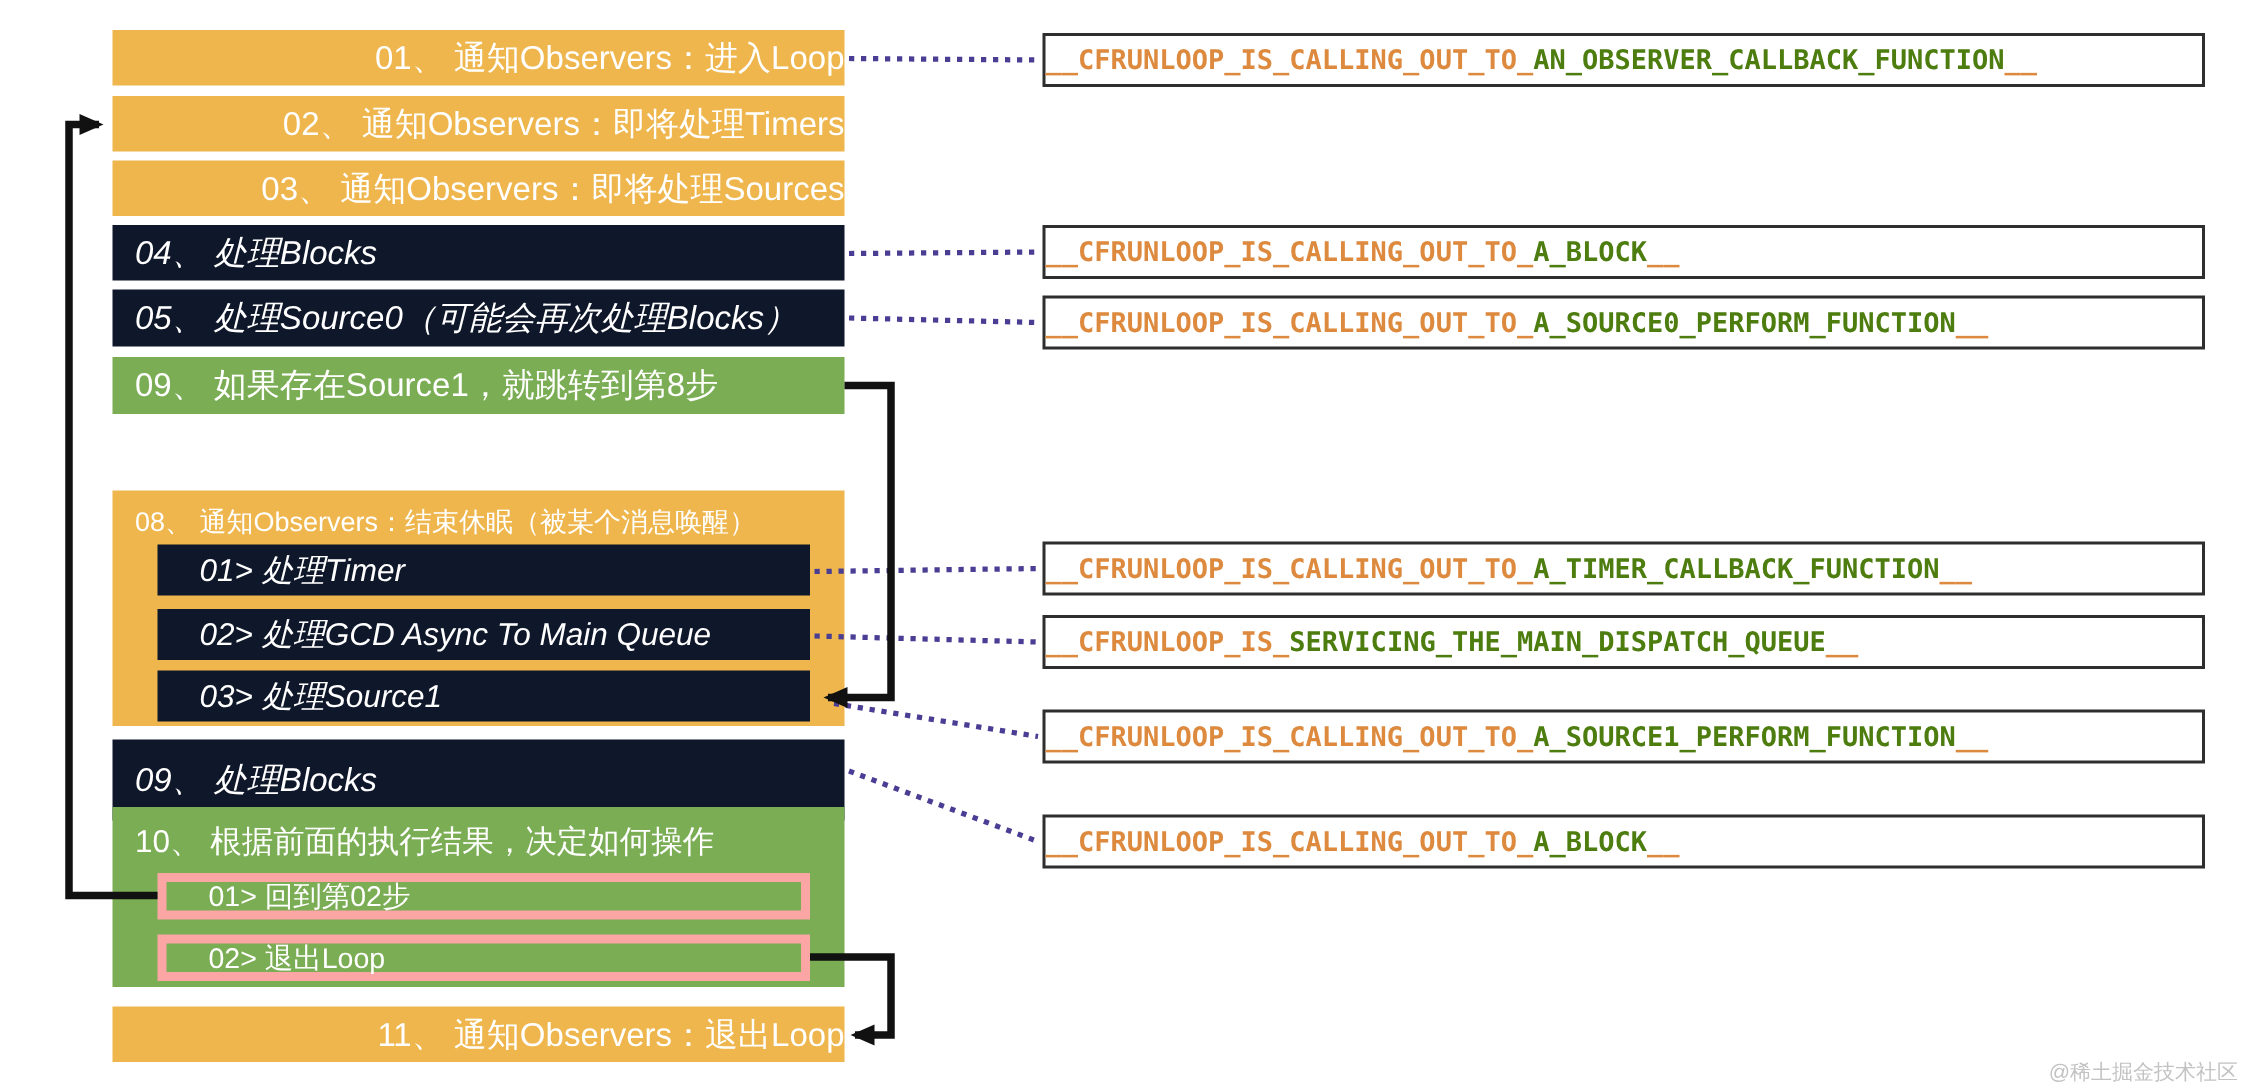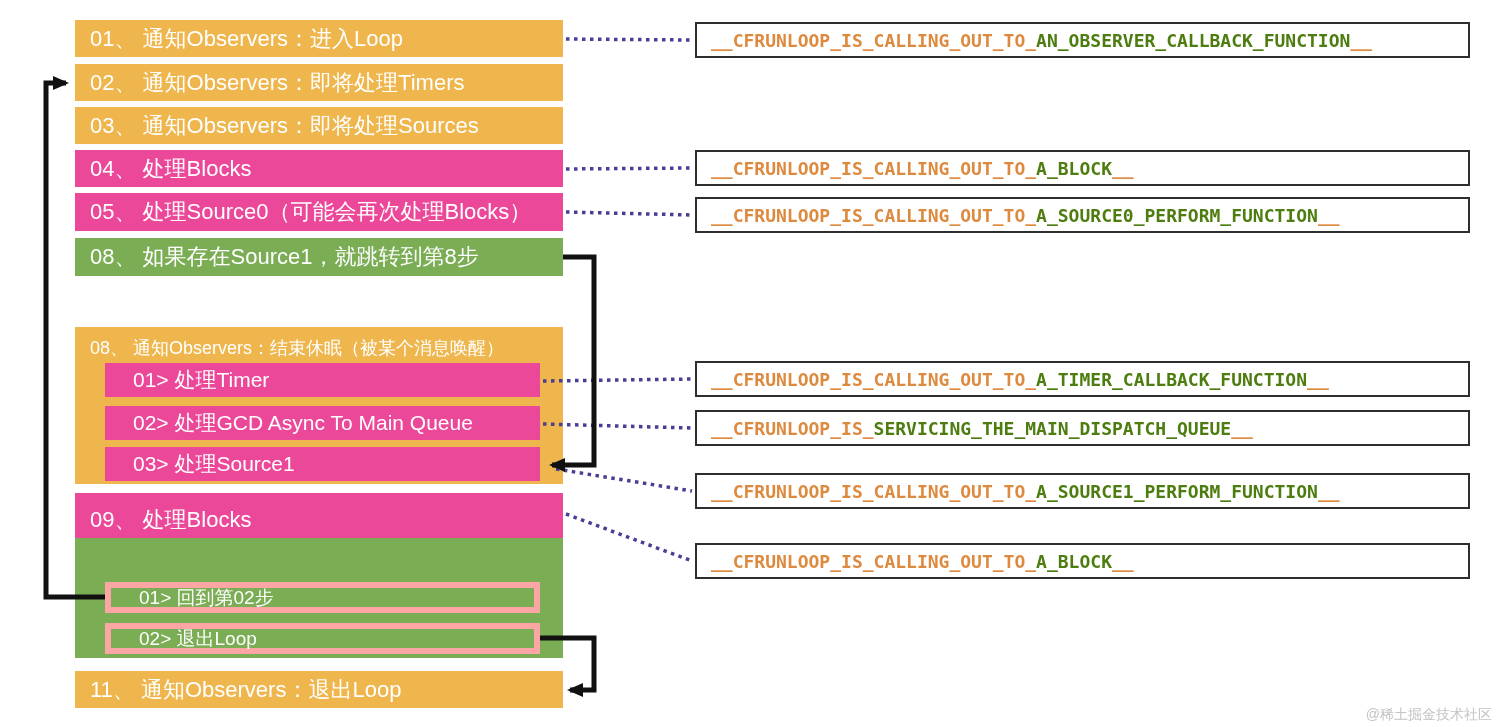--- a/index.html
+++ b/index.html
@@ -5,39 +5,39 @@
   html,body{margin:0;padding:0;background:#fff;}
   .canvas{
     position:relative;width:1500px;height:727px;background:#ffffff;
     font-family:"Liberation Sans",sans-serif;overflow:hidden;
   }
   .step{
     position:absolute;left:75px;width:488px;box-sizing:border-box;
     display:flex;align-items:center;padding-left:15px;
     color:#ffffff;font-size:22px;white-space:nowrap;
   }
-  .yellow{background:#eeb64d;}
-  .blue{background:#ec4899;}
+  .yellow{background:#eeb64d;justify-content:flex-end;}
+  .blue{background:#0f172a;font-style:italic;}
   .green{background:#7bad55;}
   .small{font-size:18px;}
   .container-label{
     position:absolute;left:90px;color:#fff;white-space:nowrap;
   }
   .sub{
     position:absolute;left:105px;width:435px;box-sizing:border-box;
     display:flex;align-items:center;padding-left:28px;
     color:#ffffff;font-size:21px;white-space:nowrap;
   }
   .sub10{
     border:6px solid #fca5a5;background:transparent;font-size:19px;
   }
   .callout{
     position:absolute;left:695px;width:775px;height:36px;box-sizing:border-box;
     background:#ffffff;border:2px solid #2e2e2e;
-    display:flex;align-items:center;padding-left:14px;
+    display:flex;align-items:center;
     font-family:"DejaVu Sans Mono","Liberation Mono",monospace;
     font-size:18px;font-weight:600;white-space:pre;
   }
   .co-orange{color:#dd8a3f;}
   .co-dark{color:#4d7c0f;}
   svg.overlay{position:absolute;left:0;top:0;pointer-events:none;}
   .watermark{
     position:absolute;right:8px;bottom:3px;color:#c3c3c3;font-size:14px;
   }
 </style>
@@ -55,40 +55,41 @@
   <div class="step yellow" style="top:107px;height:37px;">
     <span>03、 通知Observers：即将处理Sources</span>
   </div>
   <div class="step blue" style="top:150px;height:37px;">
     <span>04、 处理Blocks</span>
   </div>
   <div class="step blue" style="top:193px;height:38px;">
     <span>05、 处理Source0（可能会再次处理Blocks）</span>
   </div>
   <div class="step green" style="top:238px;height:38px;">
-    <span>08、 如果存在Source1，就跳转到第8步</span>
+    <span>09、 如果存在Source1，就跳转到第8步</span>
   </div>
 
   <div class="step yellow" style="top:327px;height:157px;"></div>
   <div class="container-label small" style="top:336px;">08、 通知Observers：结束休眠（被某个消息唤醒）</div>
   <div class="sub blue" style="top:363px;height:34px;">
     <span>01&gt;  处理Timer</span>
   </div>
   <div class="sub blue" style="top:406px;height:34px;">
     <span>02&gt;  处理GCD Async To Main Queue</span>
   </div>
   <div class="sub blue" style="top:447px;height:34px;">
     <span>03&gt;  处理Source1</span>
   </div>
 
   <div class="step blue" style="top:493px;height:54px;">
     <span>09、 处理Blocks</span>
   </div>
 
   <div class="step green" style="top:538px;height:120px;"></div>
+  <div class="container-label" style="top:547px;font-size:21px;">10、 根据前面的执行结果，决定如何操作</div>
   <div class="sub sub10" style="top:582px;height:31px;">
     <span>01&gt;  回到第02步</span>
   </div>
   <div class="sub sub10" style="top:623px;height:31px;">
     <span>02&gt;  退出Loop</span>
   </div>
 
   <div class="step yellow" style="top:671px;height:37px;">
     <span>11、 通知Observers：退出Loop</span>
   </div>

